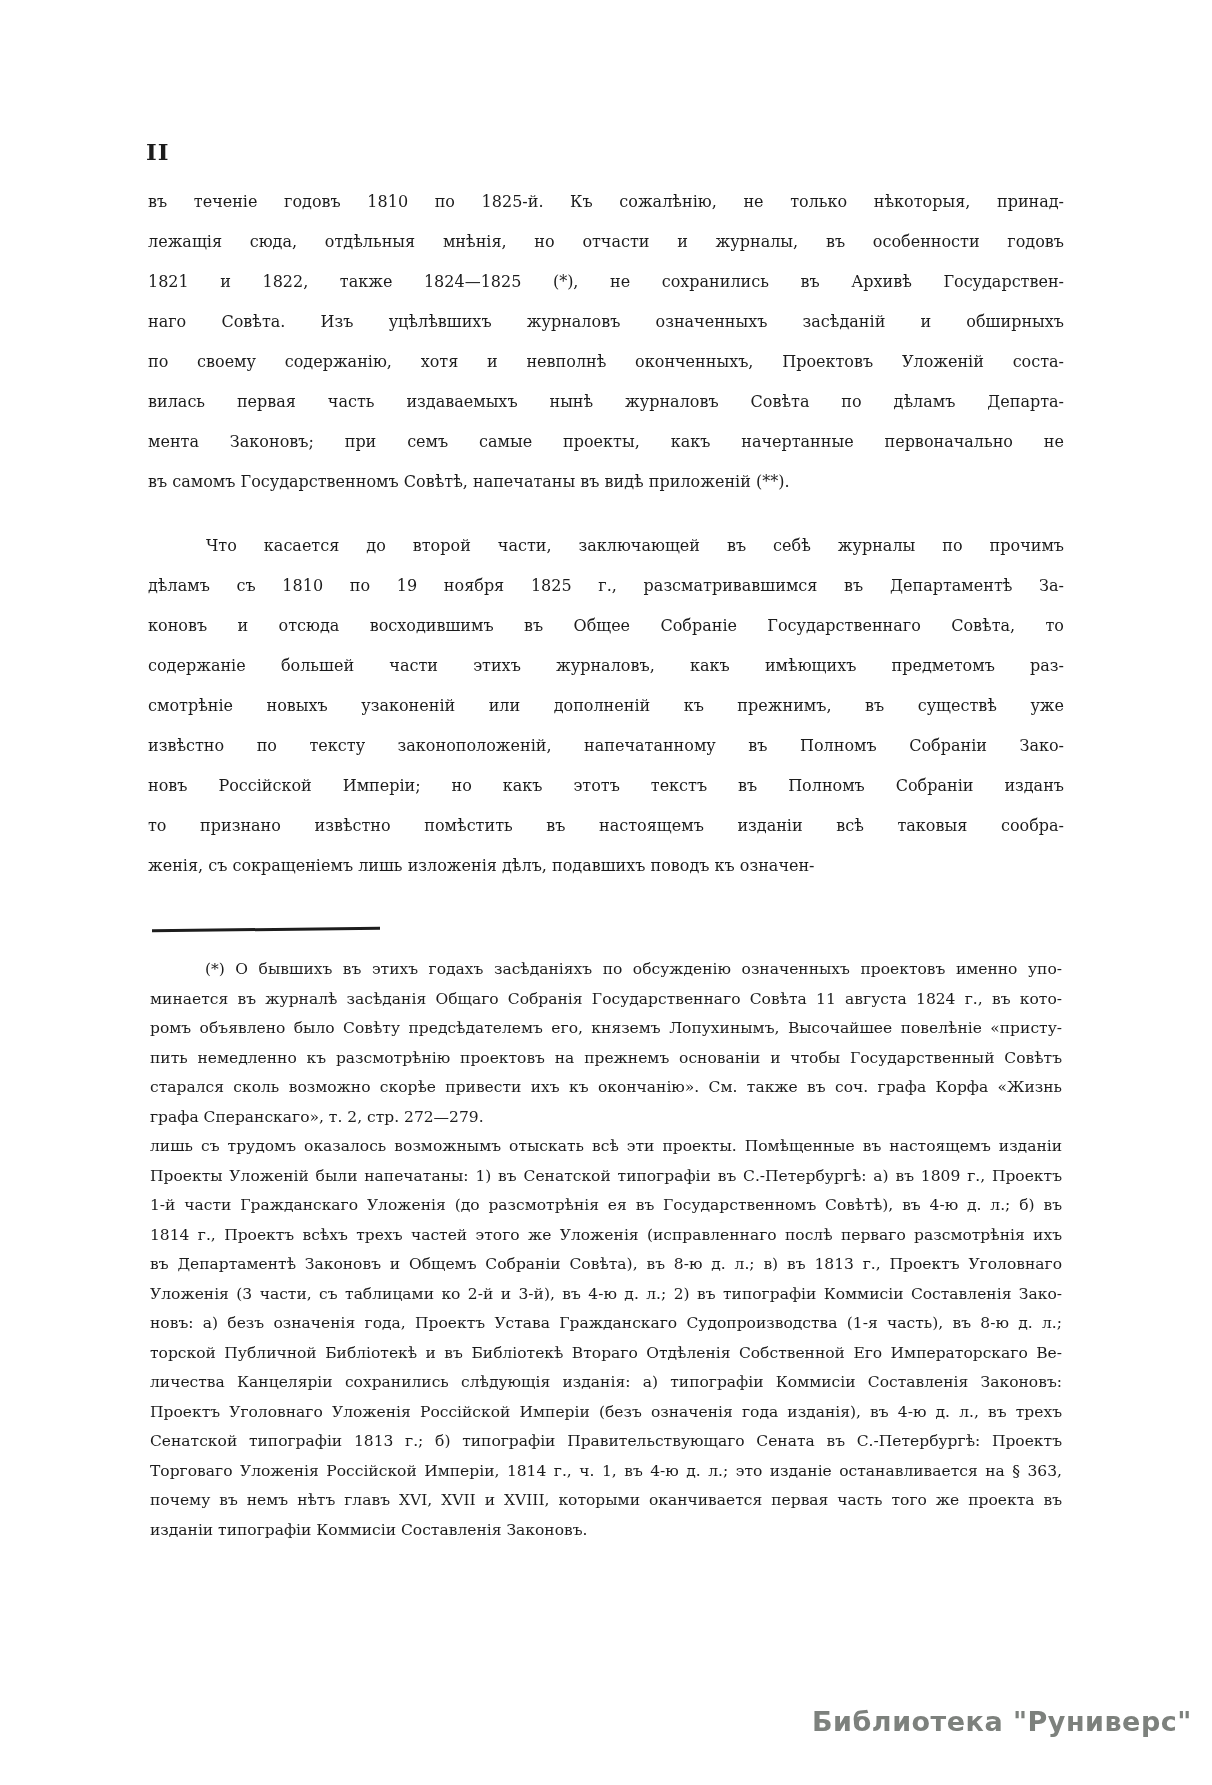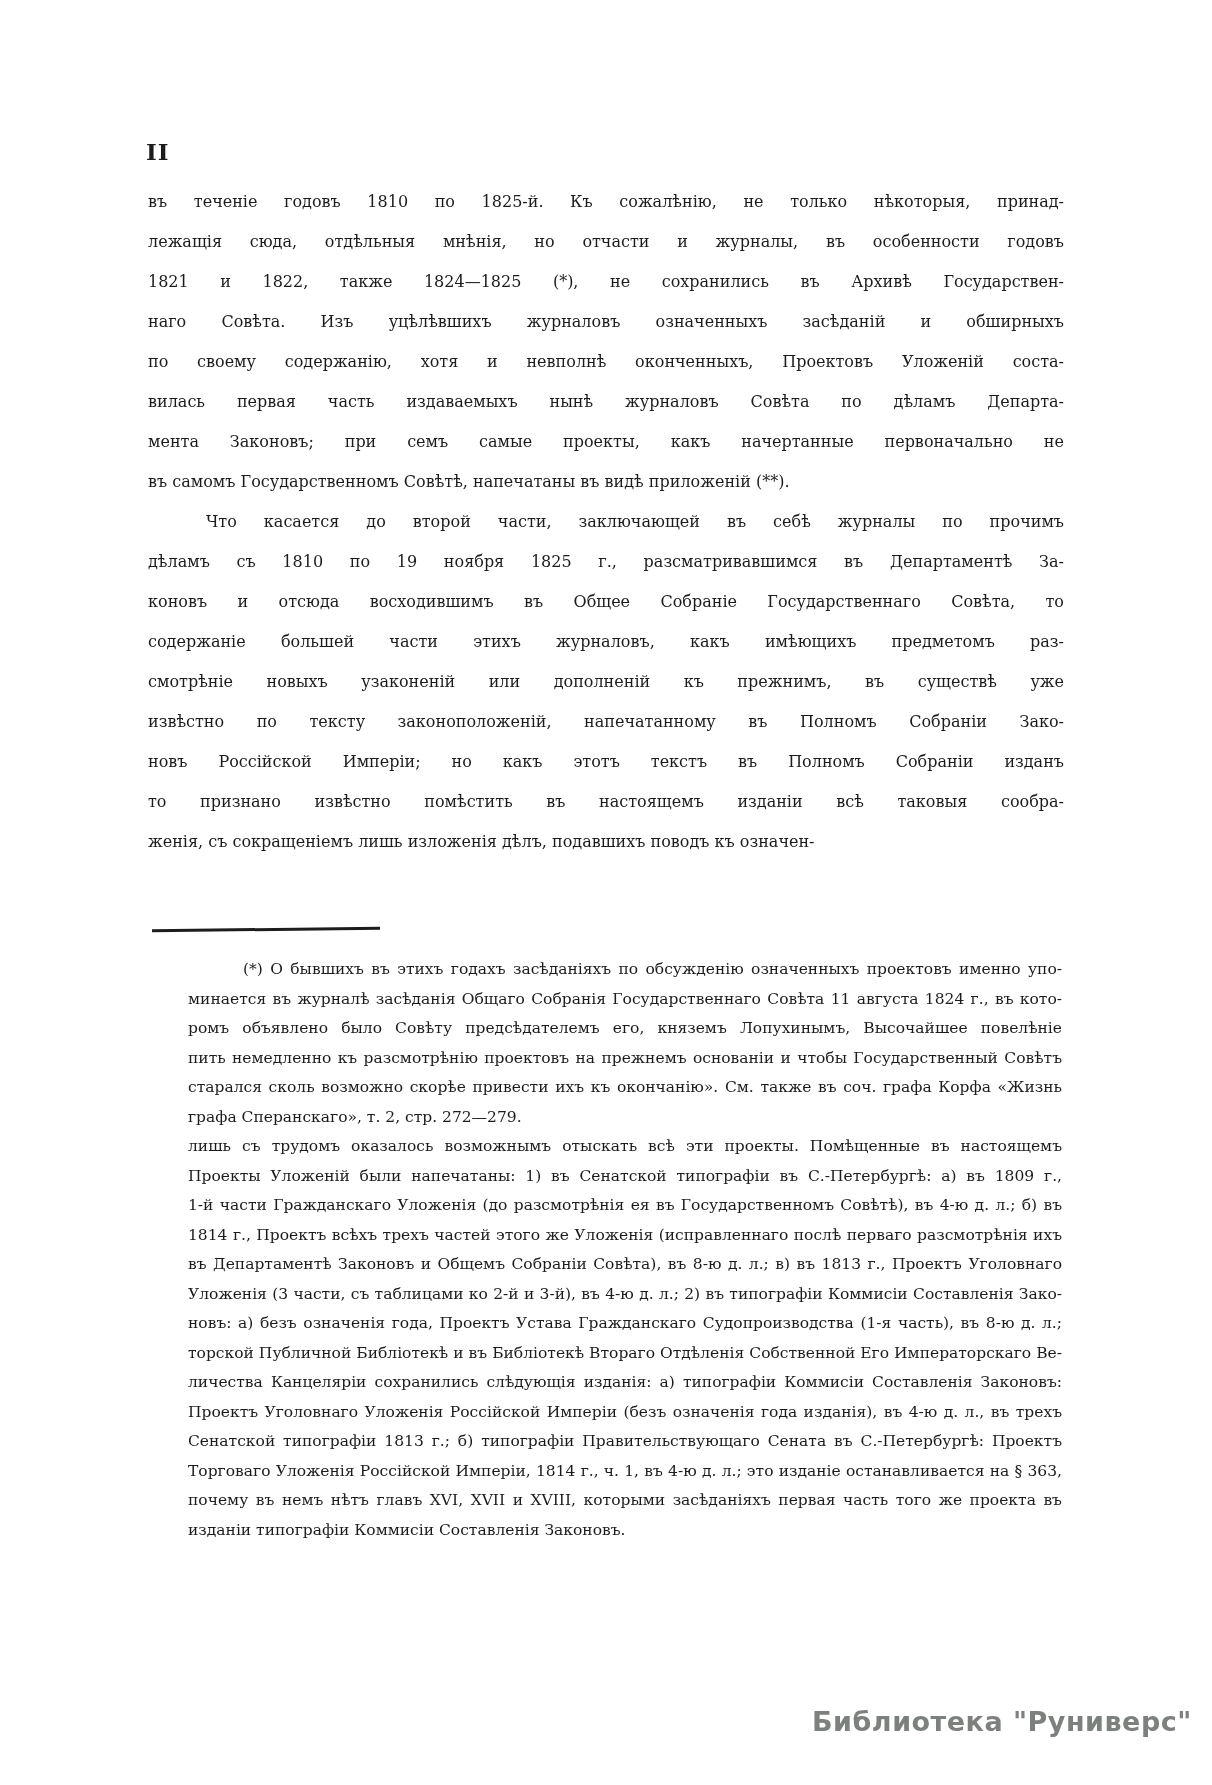--- a/index.html
+++ b/index.html
@@ -33,21 +33,21 @@
   }
   .mline {
     height: 40px;
     line-height: 40px;
     font-size: 16px;
     text-align: justify;
     text-align-last: justify;
     overflow: hidden;
   }
   .mline.last { text-align-last: left; }
-  .mline.first { text-indent: 58px; }
+  .mline.first { text-indent: 58px; margin-top: 24px; }
   .footnote-rule {
     position: absolute;
     left: 152px;
     top: 928px;
     width: 228px;
     height: 3px;
     background: #1d1d1d;
     transform: rotate(-0.6deg);
   }
   .footnotes {
@@ -56,21 +56,20 @@
     top: 955px;
     width: 912px;
   }
   .fline {
     height: 29.5px;
     line-height: 29.5px;
     font-size: 15.5px;
     text-align: justify;
     text-align-last: justify;
     overflow: hidden;
-    margin-left: 38px;
   }
   .fline.last { text-align-last: left; }
   .fline.first { text-indent: 55px; }
   .watermark {
     position: absolute;
     left: 812px;
     top: 1706px;
     font-family: "DejaVu Sans", "Liberation Sans", sans-serif;
     font-size: 27px;
     font-weight: bold;
@@ -117,18 +116,18 @@
       <div class="fline">1-й части Гражданскаго Уложенія (до разсмотрѣнія ея въ Государственномъ Совѣтѣ), въ 4-ю д. л.; б) въ</div>
       <div class="fline">1814 г., Проектъ всѣхъ трехъ частей этого же Уложенія (исправленнаго послѣ перваго разсмотрѣнія ихъ</div>
       <div class="fline">въ Департаментѣ Законовъ и Общемъ Собраніи Совѣта), въ 8-ю д. л.; в) въ 1813 г., Проектъ Уголовнаго</div>
       <div class="fline">Уложенія (3 части, съ таблицами ко 2-й и 3-й), въ 4-ю д. л.; 2) въ типографіи Коммисіи Составленія Зако-</div>
       <div class="fline">новъ: а) безъ означенія года, Проектъ Устава Гражданскаго Судопроизводства (1-я часть), въ 8-ю д. л.;</div>
       <div class="fline">торской Публичной Библіотекѣ и въ Библіотекѣ Втораго Отдѣленія Собственной Его Императорскаго Ве-</div>
       <div class="fline">личества Канцеляріи сохранились слѣдующія изданія: а) типографіи Коммисіи Составленія Законовъ:</div>
       <div class="fline">Проектъ Уголовнаго Уложенія Россійской Имперіи (безъ означенія года изданія), въ 4-ю д. л., въ трехъ</div>
       <div class="fline">Сенатской типографіи 1813 г.; б) типографіи Правительствующаго Сената въ С.-Петербургѣ: Проектъ</div>
       <div class="fline">Торговаго Уложенія Россійской Имперіи, 1814 г., ч. 1, въ 4-ю д. л.; это изданіе останавливается на § 363,</div>
-      <div class="fline">почему въ немъ нѣтъ главъ XVI, XVII и XVIII, которыми засѣданіяхъ первая часть того же проекта въ</div>
+      <div class="fline">почему въ немъ нѣтъ главъ XVI, XVII и XVIII, которыми оканчивается первая часть того же проекта въ</div>
       <div class="fline last">изданіи типографіи Коммисіи Составленія Законовъ.</div>
     </div>
 
   <div class="watermark" style="color: rgb(125, 129, 125);">Библиотека "Руниверс"</div>
 </div>
 
 </body></html>

